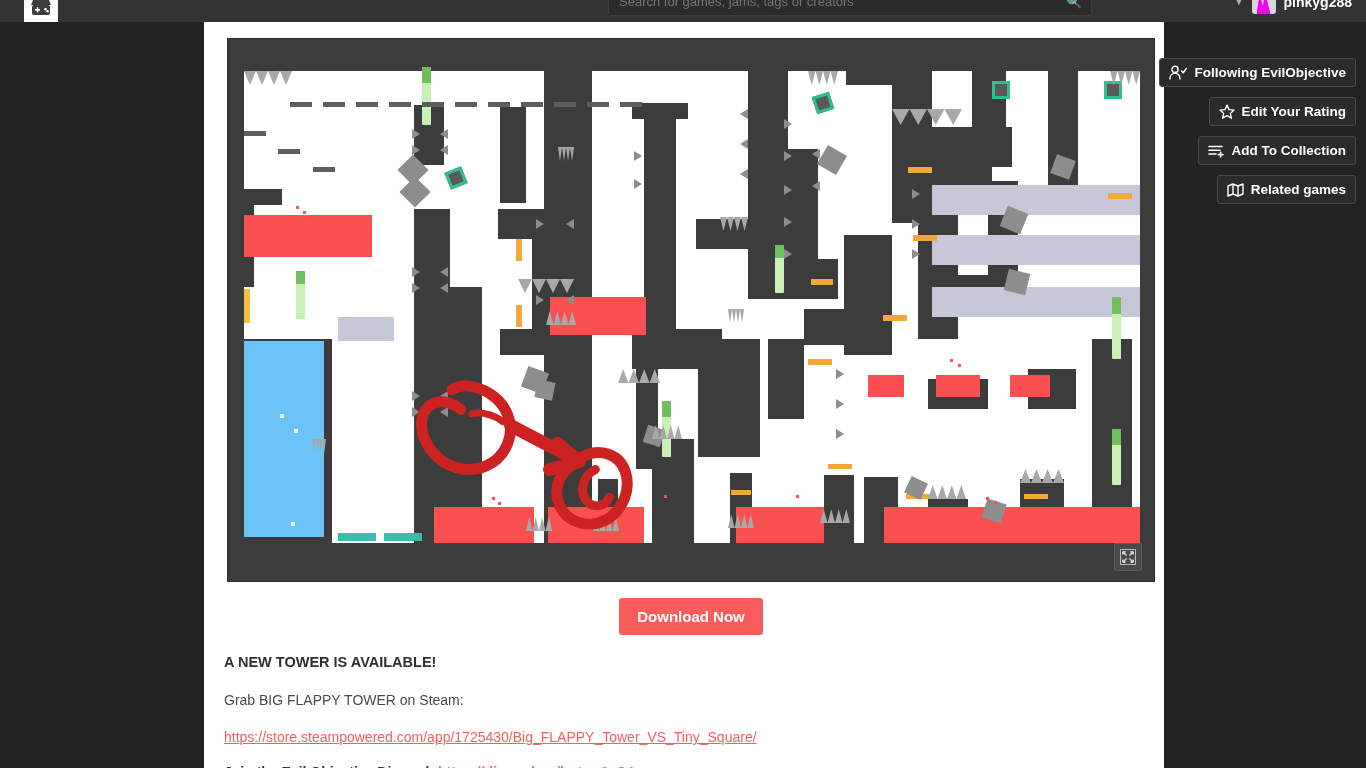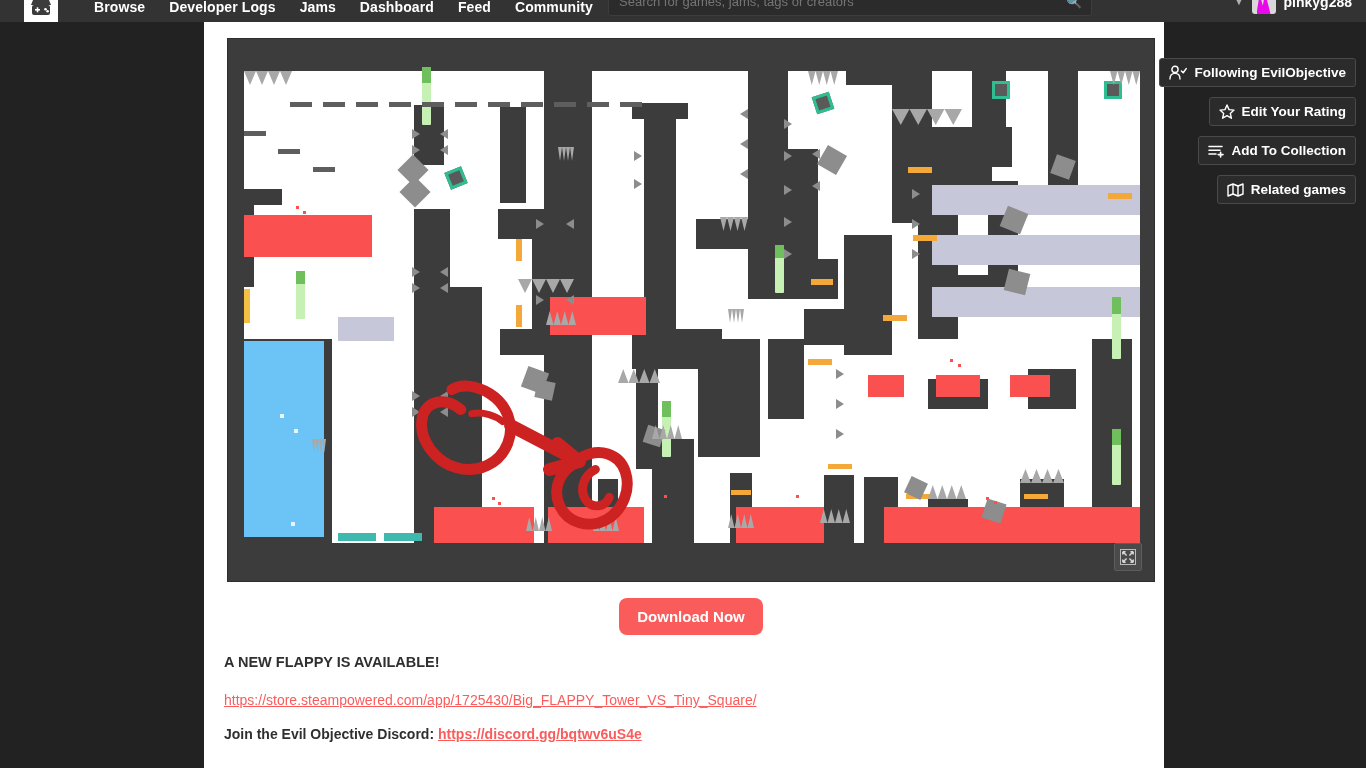--- a/index.html
+++ b/index.html
@@ -126,21 +126,21 @@
 
   
   .dl-wrap {
     position: absolute; left: 227px; top: 598px;
     width: 928px; text-align: center;
   }
   .dl-btn {
     display: inline-block;
     background: #fa5c5c; color: #ffffff;
     font-size: 15px; font-weight: bold;
-    padding: 10px 18px; border: none; border-radius: 8px;
+    padding: 10px 18px; border: none; border-radius: 3px;
     cursor: pointer; font-family: "Liberation Sans", sans-serif;
   }
 
   
   .body-text {
     position: absolute; left: 224px; top: 652px; width: 700px;
     color: #3b3b3b; font-size: 14px; line-height: 1.45;
   }
   .bt-h { font-weight: bold; font-size: 14.5px; color: #2f2f2f; margin-bottom: 17px; }
   .bt-p { margin-bottom: 17px; color: #4a4a4a; }
@@ -171,28 +171,20 @@
     <svg width="22" height="18" viewBox="0 0 22 18" aria-hidden="true">
       <path d="M3 1 L19 1 L21 6 L1 6 Z" fill="#3c3c3c"></path>
       <rect x="2" y="6" width="18" height="10" rx="2" fill="#3c3c3c"></rect>
       <rect x="5" y="10" width="5" height="1.6" fill="#ffffff"></rect>
       <rect x="6.7" y="8.3" width="1.6" height="5" fill="#ffffff"></rect>
       <circle cx="15.5" cy="10.2" r="1.3" fill="#ffffff"></circle>
       <circle cx="17.6" cy="12.3" r="1.3" fill="#ffffff"></circle>
     </svg>
   </div>
 
-  <div class="nav-links">
-    <div class="nav-link">Browse</div>
-    <div class="nav-link">Developer Logs</div>
-    <div class="nav-link">Jams</div>
-    <div class="nav-link">Dashboard</div>
-    <div class="nav-link">Feed</div>
-    <div class="nav-link">Community</div>
-  </div>
 
   <div class="nav-search">
     <input type="text" placeholder="Search for games, jams, tags or creators" style="">
     <span class="sicon">🔍</span>
   </div>
 
   <div class="nav-right">
     <span class="nav-caret">▼</span>
     <div class="avatar">
         <div class="blob"></div>
@@ -439,21 +431,22 @@
       <path d="M9.4,9.4 L13.2,13.2 M13.2,13.2 L10.4,13.2 M13.2,13.2 L13.2,10.4" stroke="#d8d8d8" stroke-width="1.4" fill="none"></path>
     </svg>
   </div>
 </div>
 
 <div class="dl-wrap">
   <button class="dl-btn">Download Now</button>
 </div>
 
 <div class="body-text">
-  <div class="bt-h">A NEW FLAPPY IS AVAILABLE!</div>
+  <div class="bt-h">A NEW TOWER IS AVAILABLE!</div>
+  <div class="bt-p">Grab BIG FLAPPY TOWER on Steam:</div>
   <div class="bt-row">
     <a class="bt-link">https://store.steampowered.com/app/1725430/Big_FLAPPY_Tower_VS_Tiny_Square/</a>
   </div>
   <div class="bt-row">
     <span class="bt-strong">Join the Evil Objective Discord:</span>
     <a class="bt-link-b">https://discord.gg/bqtwv6uS4e</a>
   </div>
 </div>
 
 <div class="rsidebar">

